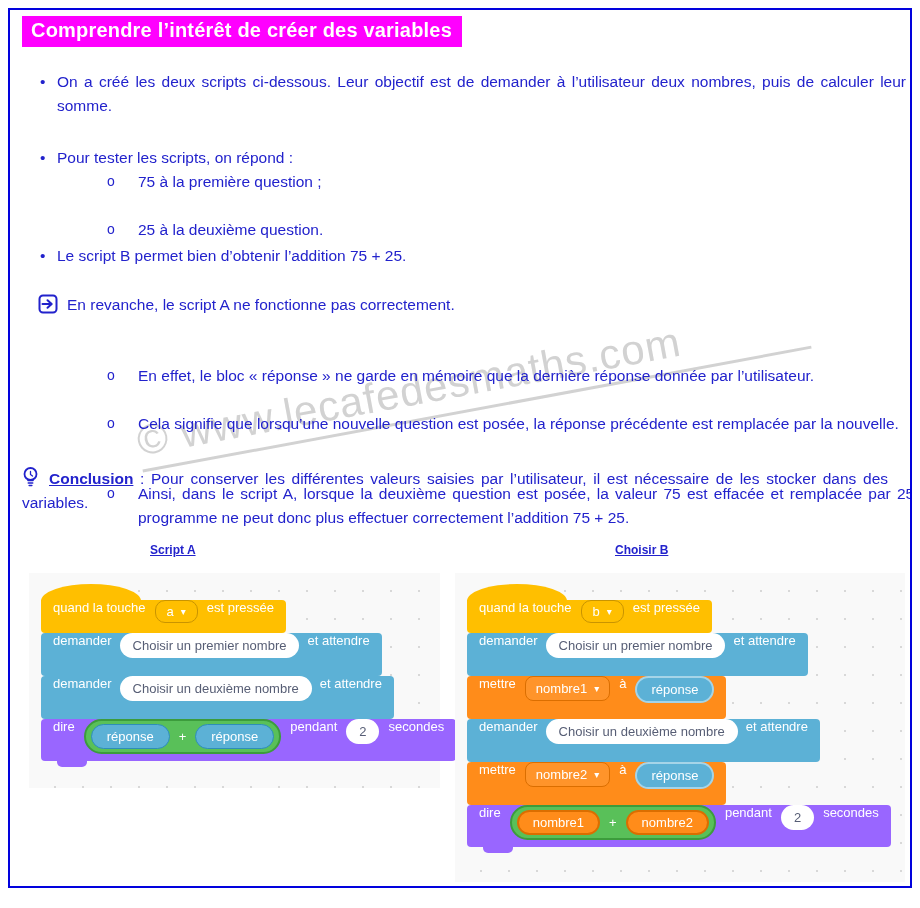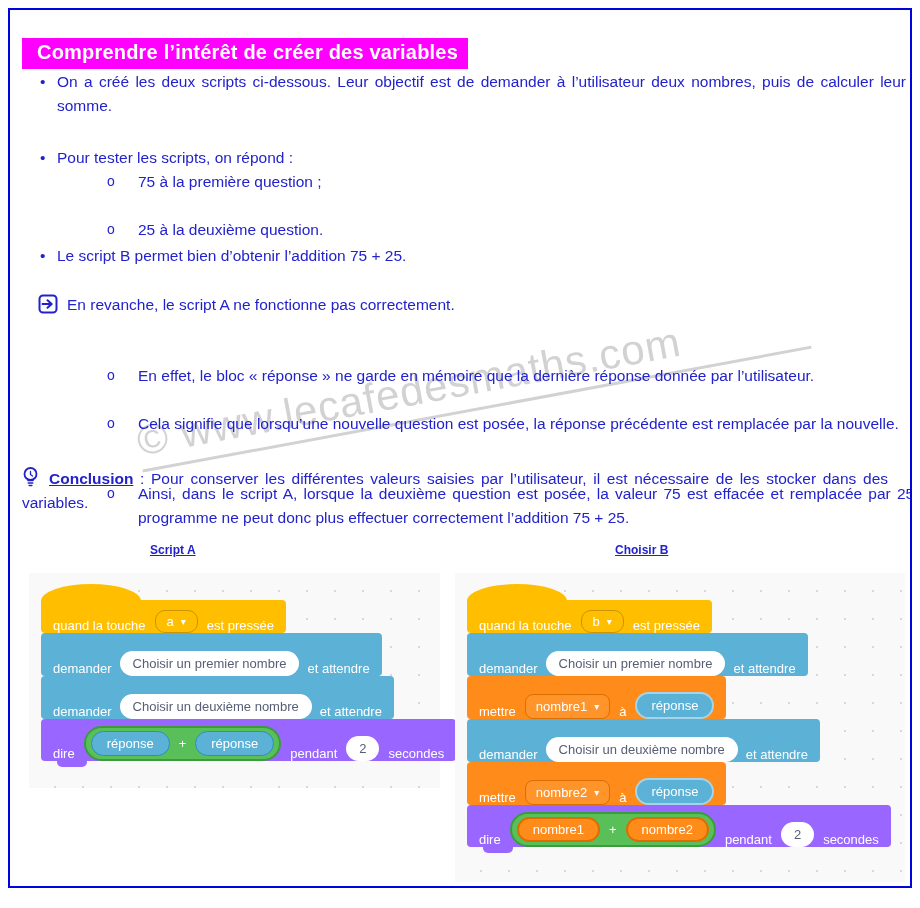--- a/index.html
+++ b/index.html
@@ -2,21 +2,21 @@
 <html><head>
 <meta charset="utf-8">
 <style>
   html,body{margin:0;padding:0;background:#ffffff;}
   body{width:920px;height:908px;position:relative;font-family:"Liberation Sans",sans-serif;}
   .sheet{position:absolute;left:8px;top:8px;width:900px;height:876px;border:2px solid #0202dd;background:#fff;overflow:hidden;}
   .sheet > *{z-index:1;}
 
   
   .doc-title{position:absolute;left:12px;top:6px;background:#FF00FF;color:#ffffff;
-    font-size:20px;font-weight:bold;padding:3px 10px 5px 15px;letter-spacing:.2px;margin-top:22px;}
+    font-size:20px;font-weight:bold;padding:3px 10px 5px 9px;letter-spacing:.2px;}
   .para{position:absolute;color:#2222CC;font-size:15.5px;line-height:23.5px;}
   .just{text-align:justify;}
   .b1{padding-left:19px;}
   .b1 .marker{position:absolute;left:2px;top:0;}
   .sub{position:relative;padding-left:35px;}
   .sub .marker{position:absolute;left:4px;top:0;font-size:14px;}
   .remark-icon{display:inline-block;width:20px;height:20px;margin-right:9px;vertical-align:-4px;}
   .bulb-icon{display:inline-block;width:17px;height:23px;margin-right:10px;vertical-align:-5px;}
   .bold-underline{font-weight:bold;text-decoration:underline;}
   .script-label{position:absolute;color:#2222CC;font-size:12px;font-weight:bold;text-decoration:underline;}
@@ -27,21 +27,21 @@
     color:#c7c7c7;opacity:.8;font-size:42px;letter-spacing:1px;white-space:nowrap;
     border-bottom:3px solid #c7c7c7;padding-bottom:4px;}
 
   
   .panel{position:absolute;background-color:#f9f9f9;
     background-image:radial-gradient(circle,#d8d8d8 1.3px,transparent 1.4px);
     background-size:28px 28px;background-position:12px 4px;}
   .panel-a{left:19px;top:563px;width:411px;height:215px;}
   .panel-b{left:445px;top:563px;width:450px;height:309px;}
 
-  .sblock{position:relative;display:flex;align-items:flex-end;gap:9px;color:#fff;
+  .sblock{position:relative;display:flex;align-items:flex-start;gap:9px;color:#fff;
     font-weight:500;font-size:13px;padding:0 12px;border-radius:4px;width:max-content;
     box-sizing:border-box;margin-left:12px;}
   .hatblock{background:#FFBF00;height:33px;margin-top:27px;border-radius:0 4px 4px 4px;}
   .hatblock::before{content:"";position:absolute;left:0;top:-16px;width:100px;height:17px;
     background:#FFBF00;border-radius:50px 50px 0 0 / 17px 17px 0 0;}
   .askblock{background:#5CB1D6;height:43px;gap:8px;}
   .setblock{background:#FF8C1A;height:43px;}
   .sayblock{background:#9966FF;height:42px;border-radius:4px;}
   .sayblock::after{content:"";position:absolute;left:16px;bottom:-6px;width:30px;height:7px;
     background:#9966FF;border-radius:0 0 5px 5px;}

